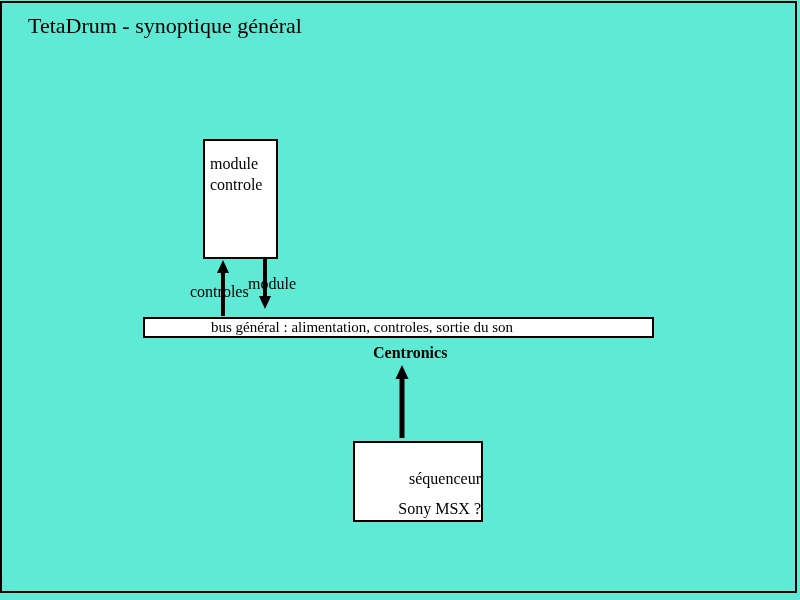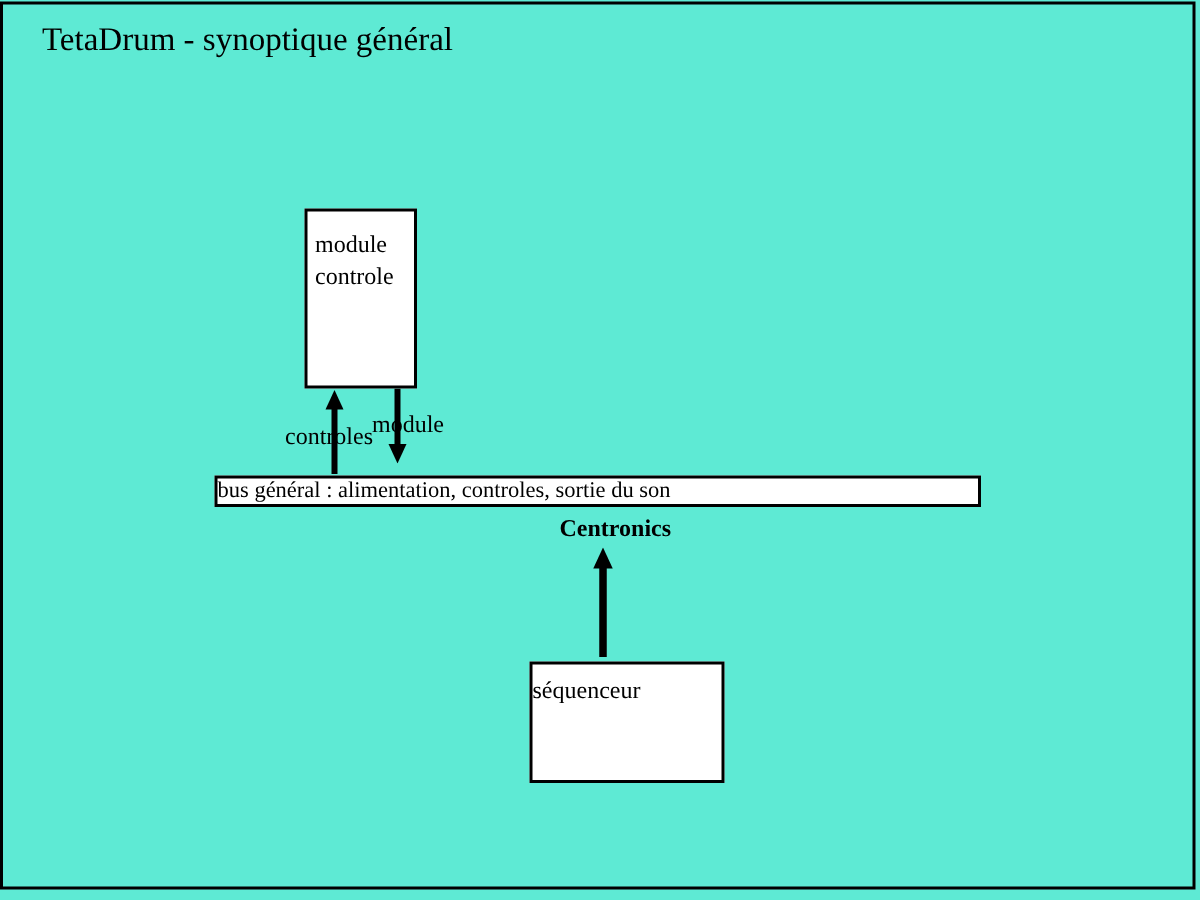--- a/index.html
+++ b/index.html
@@ -37,27 +37,28 @@
   .module-box {
     left: 203px; top: 139px;
     width: 75px; height: 120px;
     padding: 12px 0 0 5px;
   }
   .bus-box {
     left: 143px; top: 317px;
     width: 511px; height: 21px;
     font-size: 15px;
     line-height: 17px;
+    padding-left: 66px;
     white-space: nowrap;
   }
   .sequencer-box {
     left: 353px; top: 441px;
     width: 130px; height: 81px;
-    text-align: left;
-    padding-top: 7px;
+    text-align: right;
+    padding-top: 25px;
   }
   .sequencer-box .line2 { margin-top: 9px; }
   .label {
     position: absolute;
     font-size: 16px;
     white-space: nowrap;
   }
   .label-controle { left: 190px; top: 283px; }
   .label-audio { left: 248px; top: 275px; }
   .label-centronics { left: 373px; top: 344px; font-weight: bold; }
@@ -97,15 +98,16 @@
   </div>
 
   <div class="label label-centronics">Centronics</div>
   <svg class="arrow arrow-centronics" width="14" height="73" viewBox="0 0 14 73">
     <polygon points="7,0 13.5,14 0.5,14" fill="#000000"></polygon>
     <rect x="4.5" y="13" width="5" height="60" fill="#000000"></rect>
   </svg>
 
   <div class="box sequencer-box">
     <div class="line1">séquenceur</div>
+    <div class="line2">Sony MSX ?</div>
   </div>
 
 </div>
 
 </body></html>

